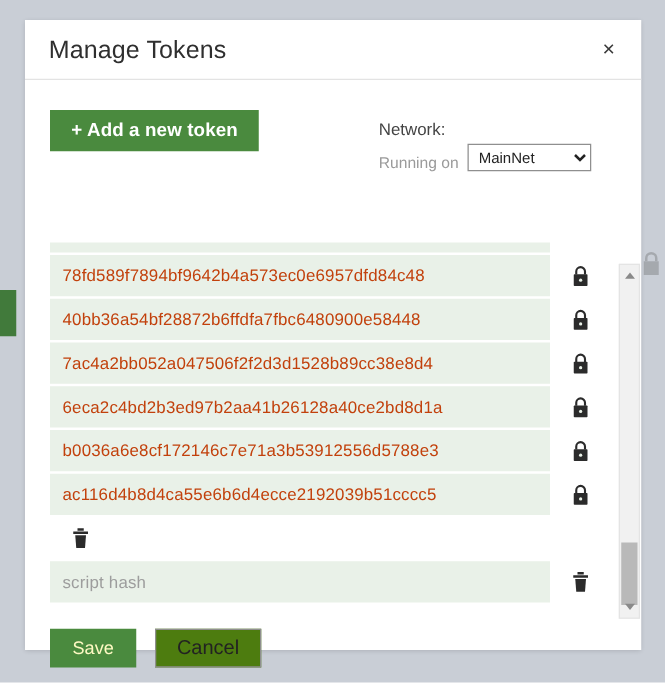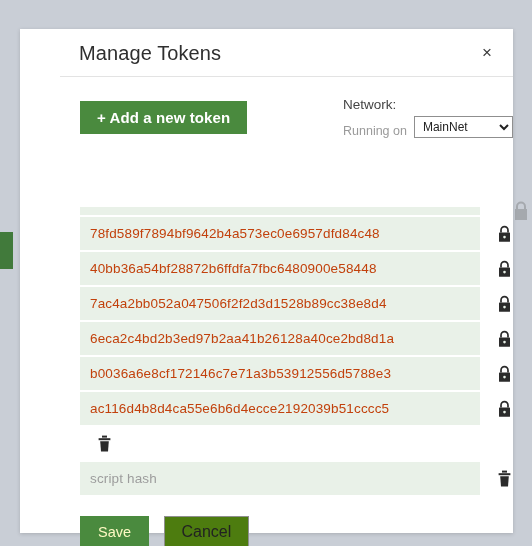--- a/index.html
+++ b/index.html
@@ -30,27 +30,26 @@
     top: 200px;
     width: 18px;
     height: 22px;
     opacity: 0.30;
   }
 
   
   #dialog {
     position: absolute;
     left: 20px;
-    top: 29px;
+    top: 16px;
     width: 493px;
     height: 504px;
     background: #ffffff;
     box-shadow: 0 1px 4px rgba(0,0,0,0.16);
     box-sizing: border-box;
-    padding-left: 40px;
   }
 
   
   #dialog-header {
     position: relative;
     height: 47px;
     border-bottom: 1px solid #e3e3e3;
   }
   #dialog-title {
     position: absolute;
@@ -109,20 +108,21 @@
     position: absolute;
     left: 283px;
     top: 20px;
     width: 190px;
   }
   #network-label {
     font-size: 13.5px;
     color: #444444;
     display: block;
     line-height: 16px;
+    margin-top: 12px;
   }
   #network-row {
     display: flex;
     align-items: flex-end;
     margin-top: 3px;
   }
   #network-sublabel {
     font-size: 12.5px;
     color: #9a9a9a;
     margin-right: 7px;

